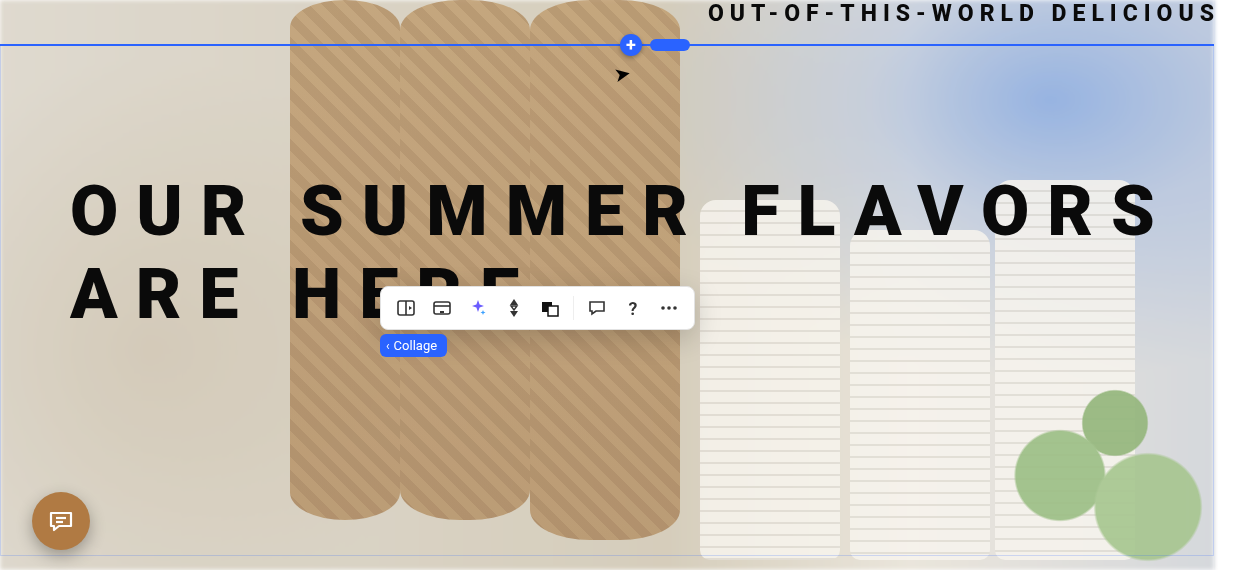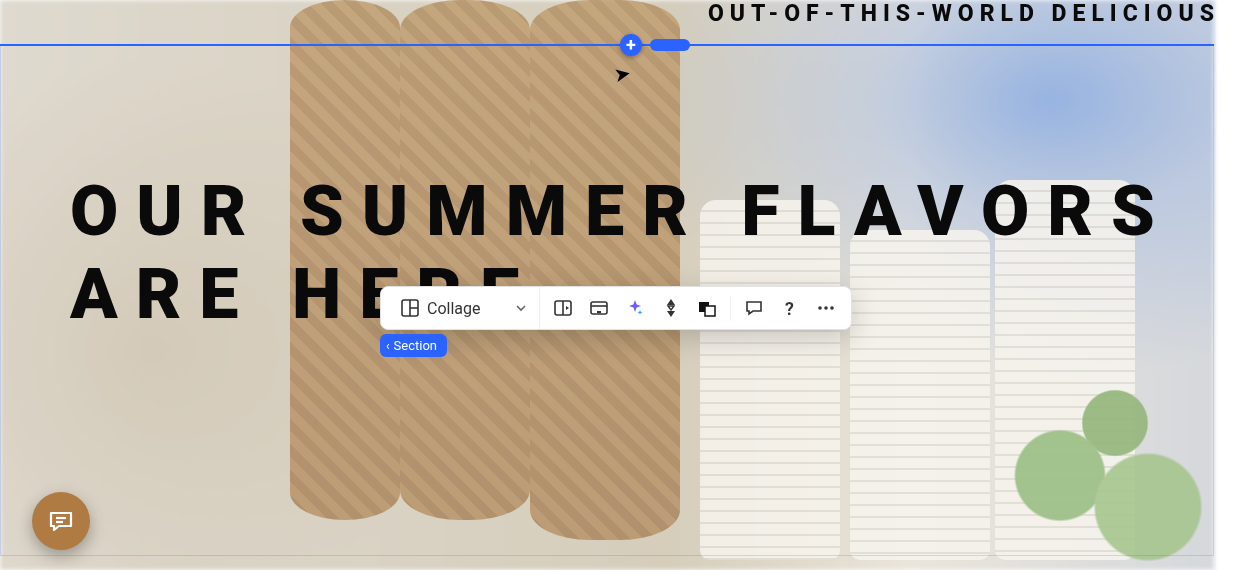--- a/index.html
+++ b/index.html
@@ -86,35 +86,20 @@
 
   <div class="sel-outline"></div>
   <div class="guide-line"></div>
   <div class="add-btn">
     <span>+</span>
   </div>
   <div class="drag-pill"></div>
   <div class="cursor-arrow">➤</div>
 
   <div class="toolbar">
-    <div class="tb-select">
-      <span>
-        <svg width="18" height="18" viewBox="0 0 18 18" fill="none" stroke="#333" stroke-width="1.6">
-          <rect x="1" y="1" width="16" height="16" rx="2"></rect>
-            <line x1="9" y1="1" x2="9" y2="17"></line>
-            <line x1="9" y1="9" x2="17" y2="9"></line>
-        </svg>
-      </span>
-      <span class="lbl">Collage</span>
-      <span style="margin-left:26px">
-        <svg width="12" height="12" viewBox="0 0 12 12" fill="none" stroke="#666" stroke-width="1.6">
-            <polyline points="2 4 6 8 10 4"></polyline>
-          </svg>
-      </span>
-    </div>
 
     <div class="tb-btn">
       <span>
         <svg width="20" height="20" viewBox="0 0 20 20" fill="none" stroke="#333" stroke-width="1.6">
           <rect x="2" y="3" width="16" height="14" rx="2"></rect>
             <line x1="10" y1="3" x2="10" y2="17"></line>
             <polyline points="13 8 16 10 13 12" fill="#333" stroke="none"></polyline>
         </svg>
       </span>
     </div>
@@ -177,21 +162,21 @@
           <circle cx="4" cy="10" r="1.8"></circle>
             <circle cx="10" cy="10" r="1.8"></circle>
             <circle cx="16" cy="10" r="1.8"></circle>
         </svg>
       </span>
     </div>
   </div>
 
   <div class="crumb">
     <span class="chev">‹</span>
-    <span>Section</span>
+    <span>Collage</span>
   </div>
 
   <div class="chat-fab">
     <span>
       <svg width="28" height="28" viewBox="0 0 28 28" fill="none" stroke="#fff" stroke-width="2.2">
         <path d="M4 6h20v13H12l-5 4v-4H4z" stroke-linejoin="round"></path>
         <line x1="9" y1="11" x2="19" y2="11"></line>
           <line x1="9" y1="15" x2="16" y2="15"></line>
       </svg>
     </span>

